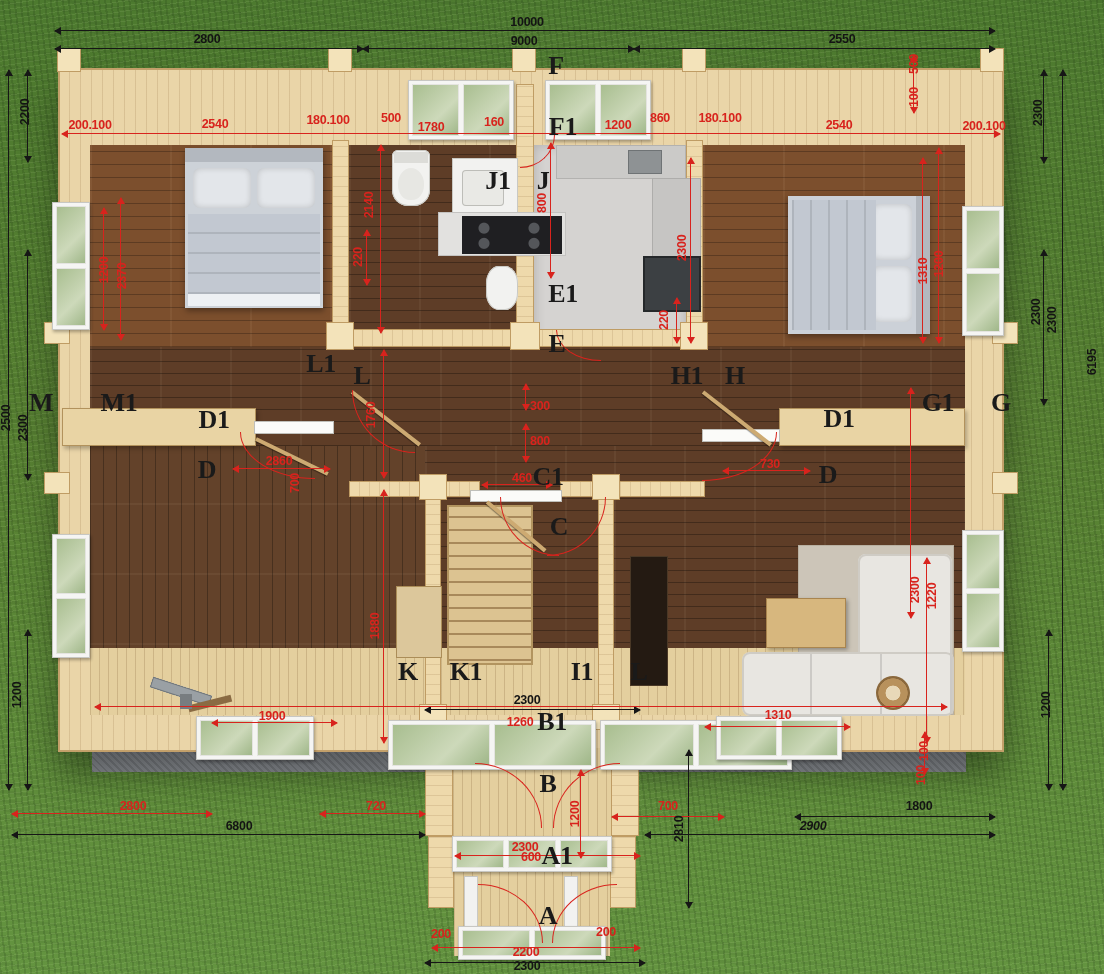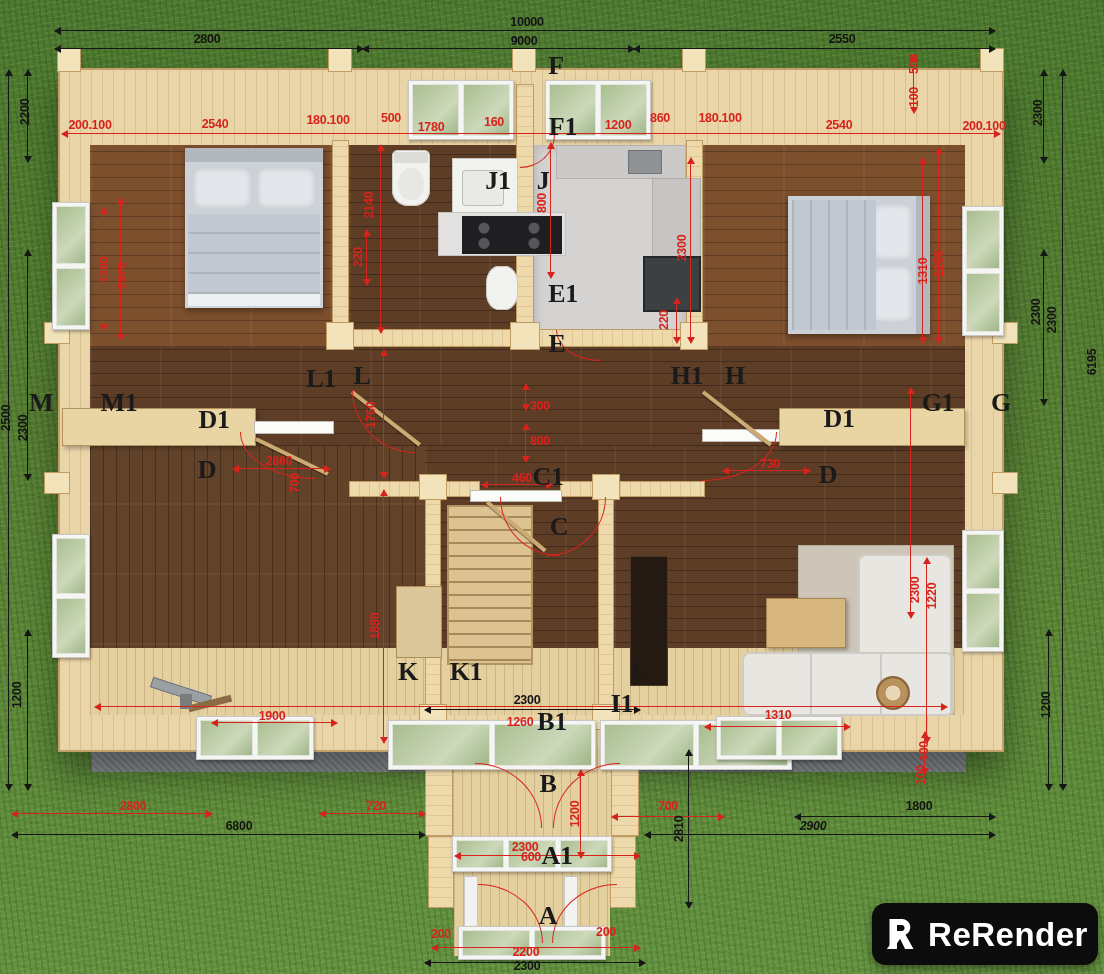--- a/index.html
+++ b/index.html
@@ -368,45 +368,36 @@
       <span class="lb r" style="left: 526px; top: 952px;">2200</span>
       <span class="lb b" style="left: 527px; top: 966px;">2300</span>
       <span class="lb s" style="left: 556px; top: 66px;">F</span>
       <span class="lb s" style="left: 563px; top: 127px;">F1</span>
       <span class="lb s" style="left: 498px; top: 181px;">J1</span>
       <span class="lb s" style="left: 543px; top: 181px;">J</span>
       <span class="lb s" style="left: 563px; top: 294px;">E1</span>
       <span class="lb s" style="left: 557px; top: 344px;">E</span>
       <span class="lb s" style="left: 41px; top: 403px;">M</span>
       <span class="lb s" style="left: 119px; top: 403px;">M1</span>
-      <span class="lb s" style="left: 321px; top: 379px;">L1</span>
+      <span class="lb s" style="left: 321px; top: 364px;">L1</span>
       <span class="lb s" style="left: 362px; top: 376px;">L</span>
       <span class="lb s" style="left: 687px; top: 376px;">H1</span>
       <span class="lb s" style="left: 735px; top: 376px;">H</span>
       <span class="lb s" style="left: 938px; top: 403px;">G1</span>
       <span class="lb s" style="left: 1001px; top: 403px;">G</span>
       <span class="lb s" style="left: 214px; top: 420px;">D1</span>
       <span class="lb s" style="left: 207px; top: 470px;">D</span>
       <span class="lb s" style="left: 839px; top: 419px;">D1</span>
       <span class="lb s" style="left: 828px; top: 475px;">D</span>
       <span class="lb s" style="left: 548px; top: 477px;">C1</span>
       <span class="lb s" style="left: 559px; top: 527px;">C</span>
       <span class="lb s" style="left: 408px; top: 672px;">K</span>
       <span class="lb s" style="left: 466px; top: 672px;">K1</span>
-      <span class="lb s" style="left: 582px; top: 704px; margin-left: 40px;">I1</span>
+      <span class="lb s" style="left: 582px; top: 672px;">I1</span>
       <span class="lb s" style="left: 639px; top: 672px;">L</span>
       <span class="lb s" style="left: 552px; top: 722px;">B1</span>
       <span class="lb s" style="left: 548px; top: 784px;">B</span>
       <span class="lb s" style="left: 557px; top: 856px;">A1</span>
       <span class="lb s" style="left: 548px; top: 916px;">A</span>
     </div>
 
-  <div class="logo">
-    <span style="display:inline-flex">
-      <svg width="36" height="36" viewBox="0 0 24 24" aria-hidden="true">
-        <path d="M5 2h8.5a5.5 5.5 0 0 1 2.2 10.5L21 22h-5.6l-3.6-7.4H10V22H5V2zm5 4v4h3a2 2 0 0 0 0-4h-3z" fill="#ffffff"></path>
-        <path d="M3.2 22 9 14.6h3.4L7.4 22H3.2z" fill="#ffffff"></path>
-      </svg>
-    </span>
-    <span>ReRender</span>
-  </div>
 
 </div>
 
 </body></html>

